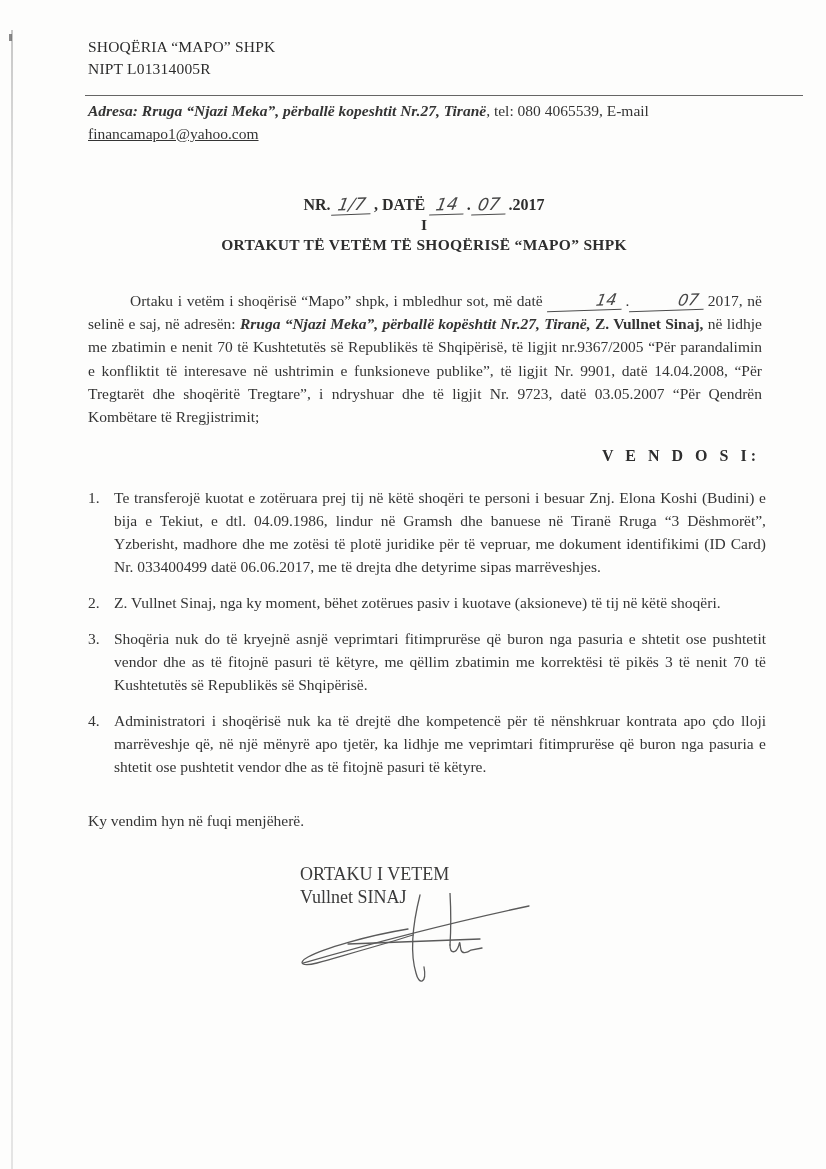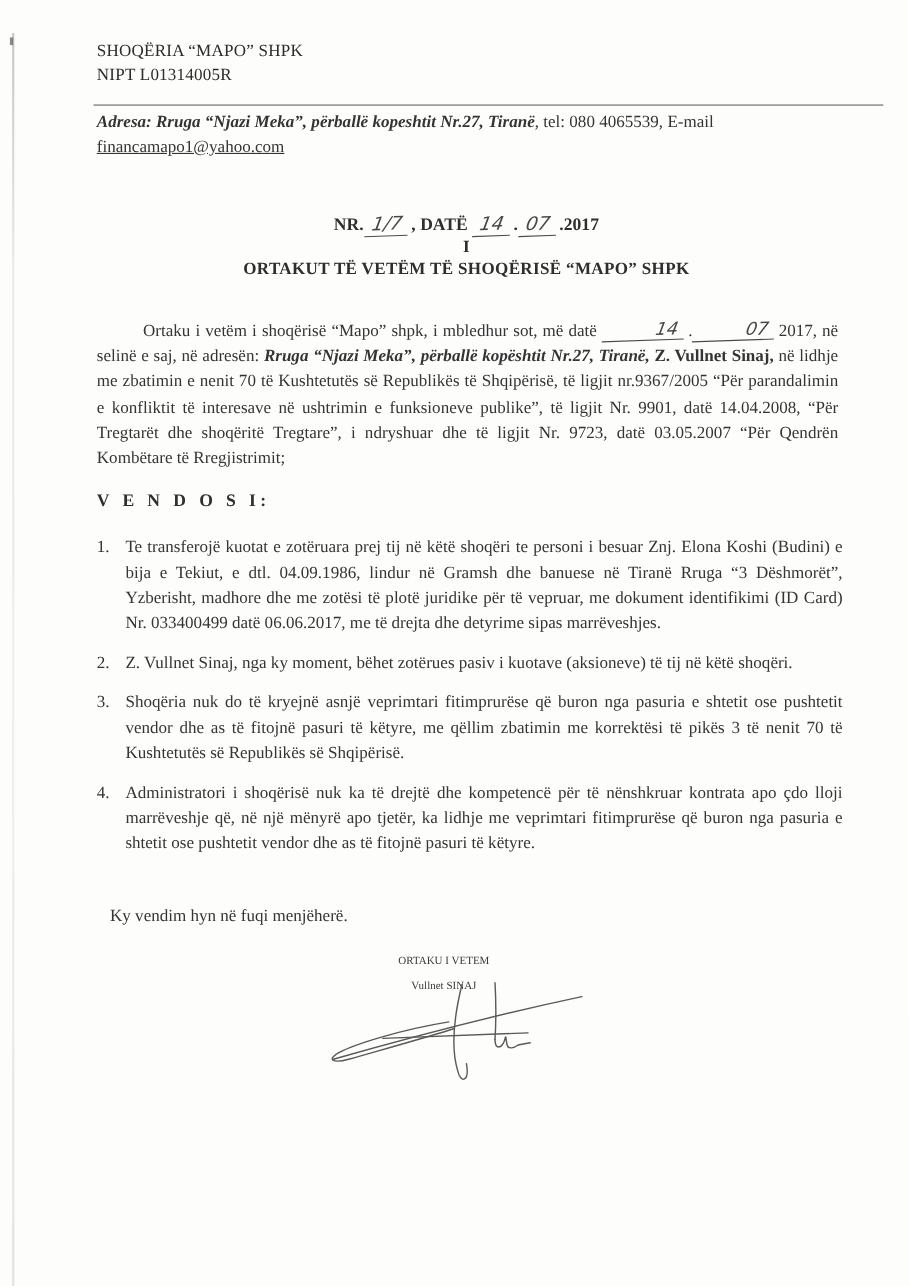--- a/index.html
+++ b/index.html
@@ -56,36 +56,36 @@
   
   .intro {
     position:absolute; left:88px; top:289px; width:674px;
     font-size:15.5px; line-height:23.2px; text-align:justify;
     text-indent:42px; margin:0;
   }
 
   
   .vendosi {
     position:absolute; left:88px; top:447px; width:672px;
-    text-align:left; font-weight:bold; font-size:16px;
+    text-align:right; font-weight:bold; font-size:16px;
     letter-spacing:4px; color:#2e2e2e;
   }
 
   
   .items { position:absolute; left:88px; top:486px; width:678px; }
   .item { display:flex; margin-bottom:13px; font-size:15.5px; line-height:23px; }
   .item-num { flex:0 0 26px; }
   .item-text { flex:1; text-align:justify; }
 
-  .closing { position:absolute; left:88px; top:812px; width:674px; font-size:15.5px; margin:12px; }
+  .closing { position:absolute; left:88px; top:812px; width:674px; font-size:15.5px; margin:0; }
 
   
   .sig-block {
-    position:absolute; left:286px; top:863px; width:235px;
-    text-align:center; font-size:10px; line-height:22.5px; color:#3a3a3a;
+    position:absolute; left:300px; top:863px; width:235px;
+    text-align:left; font-size:18px; line-height:22.5px; color:#3a3a3a;
   }
   .sig-svg { position:absolute; left:293px; top:893px; }
 </style>
 </head>
 <body>
 
 <div class="page">
 
   <div class="edge-line"></div>
   <div class="speck"></div>

